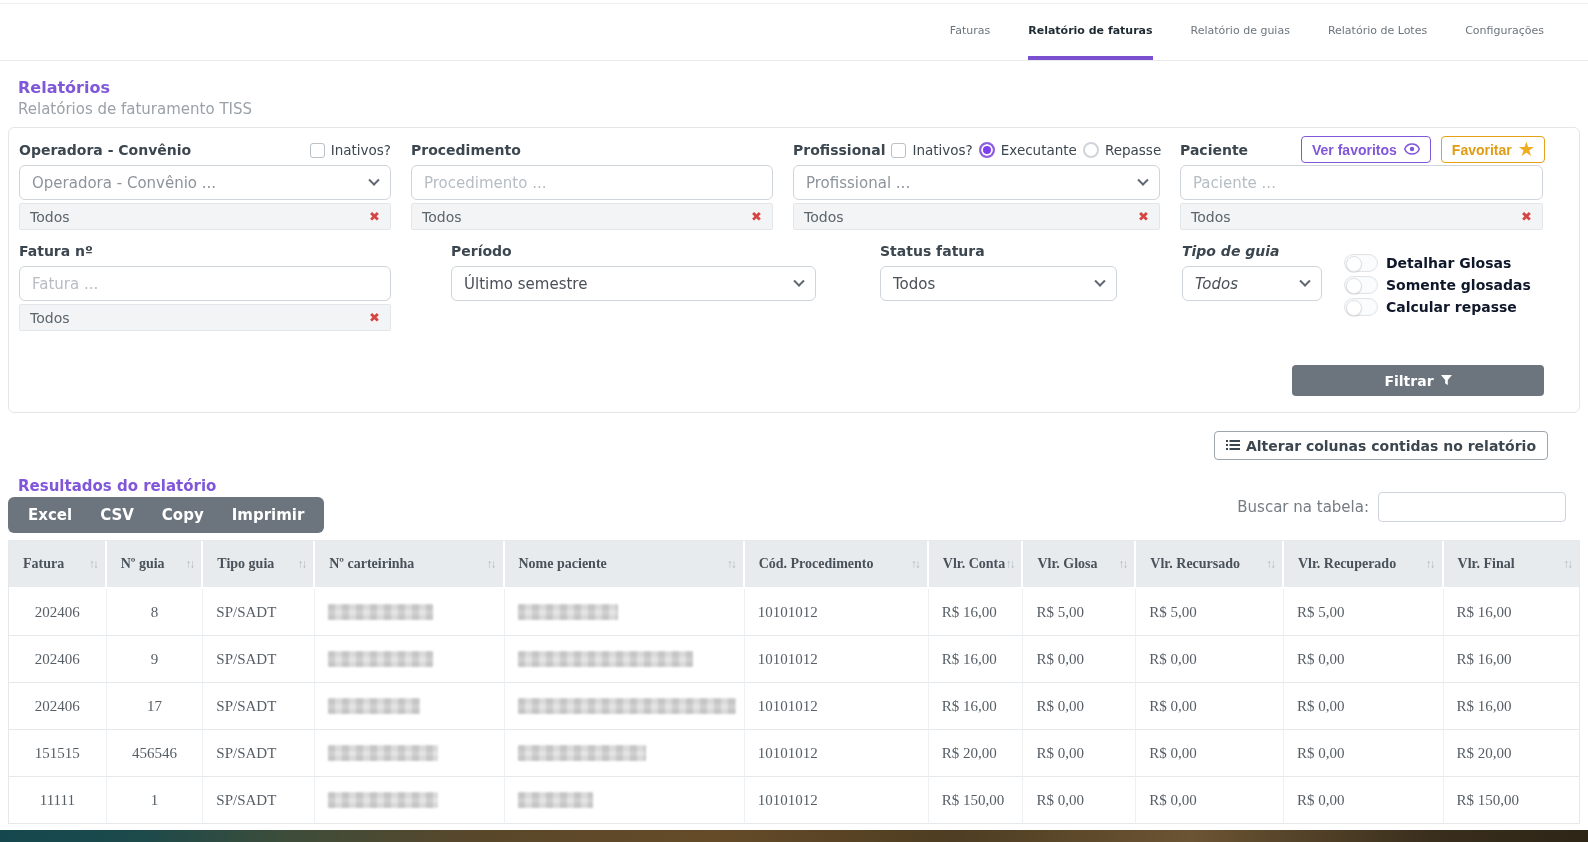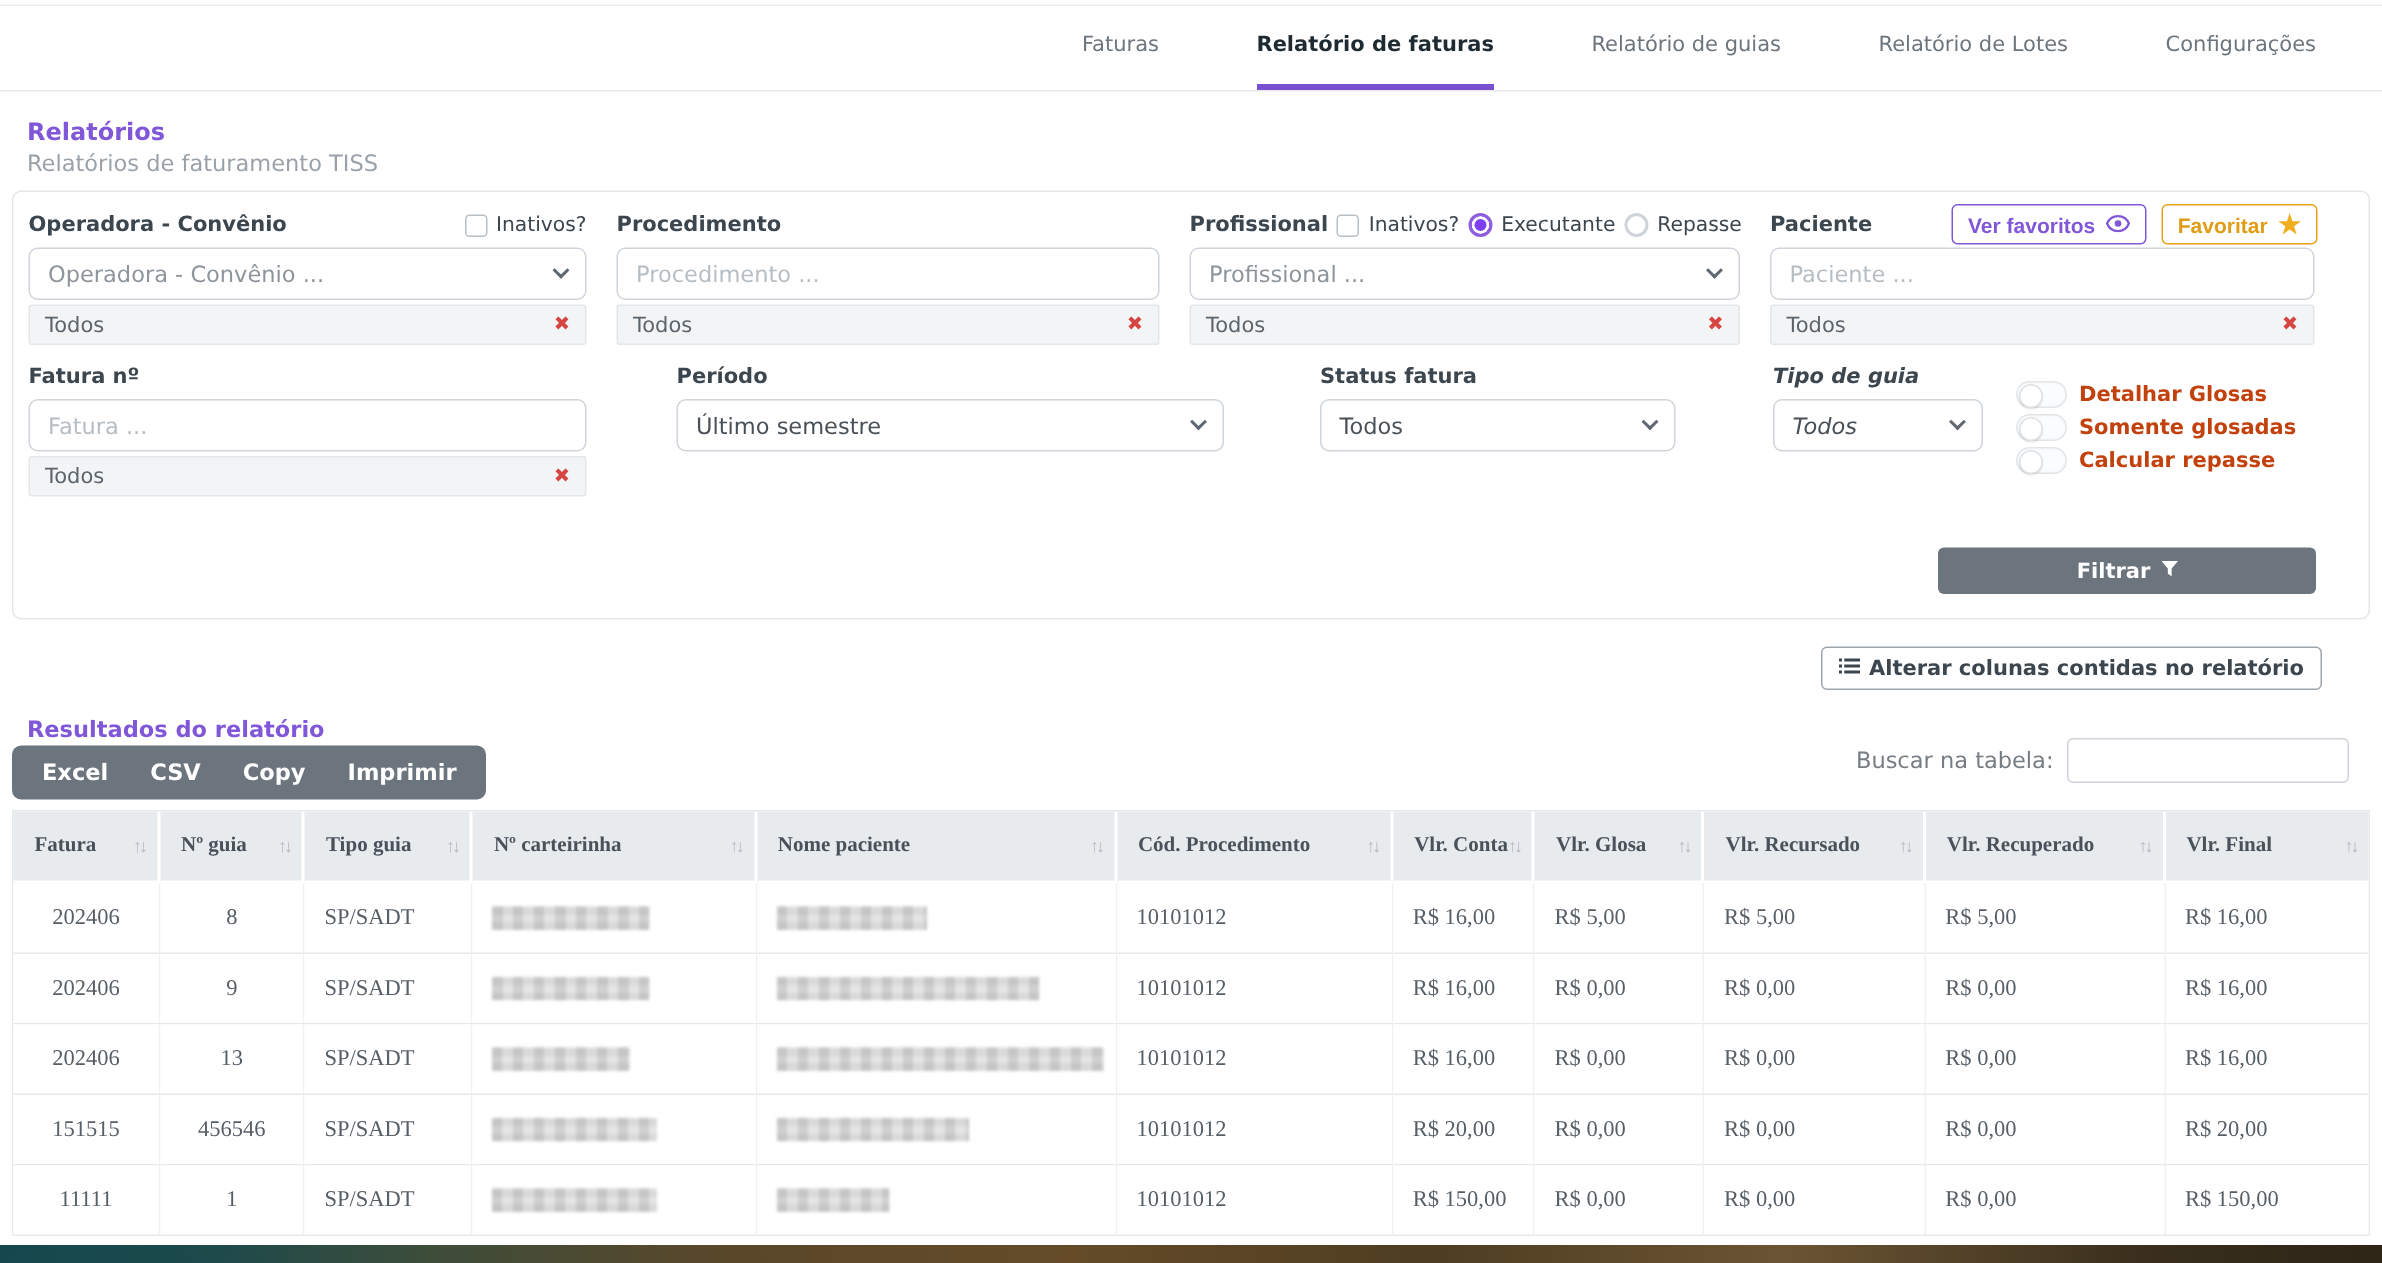--- a/index.html
+++ b/index.html
@@ -6,22 +6,22 @@
   html,body {
     width: 1588px; height: 842px; overflow: hidden; background: #fff;
     font-family: "DejaVu Sans", "Liberation Sans", sans-serif;
     color: #3c464f; position: relative;
   }
   .topline { height: 4px; border-bottom: 1px solid #eceef0; }
 
   
   .nav { display: flex; justify-content: flex-end; gap: 38px; padding-right: 44px;
          height: 57px; border-bottom: 1px solid #e8eaec; }
-  .tab { display: flex; align-items: center; font-size: 14px; color: #6c757d;
-         border-bottom: 4px solid transparent; cursor: pointer; white-space: nowrap; margin-left: 27px; }
+  .tab { display: flex; align-items: center; font-size: 11px; color: #6c757d;
+         border-bottom: 4px solid transparent; cursor: pointer; white-space: nowrap; }
   .tab.active { color: #1f2b33; font-weight: 700; border-bottom-color: #7a4fd0; }
 
   
   .page-head { margin: 16px 0 0 18px; }
   .page-title { font-size: 16px; font-weight: 700; color: #8157d9; line-height: 22px; }
   .page-subtitle { font-size: 15px; color: #9aa1a8; line-height: 21px; }
 
   
   .card { margin: 7px 8px 0; height: 286px; border: 1px solid #e4e7ea; border-radius: 6px;
           position: relative; padding: 12px 36px 0 10px; }
@@ -65,21 +65,21 @@
   .w-status { width: 237px; margin-left: 64px; }
   .w-tipo { width: 140px; margin-left: 65px; font-style: italic; }
   .toggles { margin-left: 22px; padding-top: 12px; display: flex; flex-direction: column; gap: 3px; }
   .toggle-row { display: flex; align-items: center; gap: 8px; height: 19px; }
   .toggle { width: 34px; height: 18px; border: 1px solid #e2e5e8; border-radius: 9px;
             background: #fbfcfd; position: relative; flex: none; cursor: pointer;
             box-shadow: inset 0 0 2px rgba(0,0,0,.05); }
   .toggle::after { content: ""; position: absolute; left: 1px; top: 1px; width: 14px; height: 14px;
                    border-radius: 50%; background: #fff; border: 1px solid #dfe2e5;
                    box-shadow: 0 1px 1px rgba(0,0,0,.10); }
-  .toggle-lbl { font-size: 14px; font-weight: 700; color: #c2410c; white-space: nowrap; }
+  .toggle-lbl { font-size: 14px; font-weight: 700; color: #0f172a; white-space: nowrap; }
 
   .btn-filtrar { position: absolute; right: 35px; bottom: 16px; width: 252px; height: 31px;
                  background: #6c757d; border: none; border-radius: 4px; color: #fff;
                  font-weight: 700; font-size: 14px; font-family: inherit; cursor: pointer;
                  display: flex; align-items: center; justify-content: center; gap: 7px; }
 
   
   .alterar-row { display: flex; justify-content: flex-end; margin: 18px 40px 0 0; }
   .btn-alterar { height: 29px; border: 1px solid #9ea5ab; border-radius: 4px; background: #fff;
                  color: #3c464f; font-weight: 700; font-size: 14px; font-family: inherit;
@@ -418,21 +418,21 @@
           </td>
           <td class="pad">10101012</td>
           <td class="pad">R$ 16,00</td>
           <td class="pad">R$ 0,00</td>
           <td class="pad">R$ 0,00</td>
           <td class="pad">R$ 0,00</td>
           <td class="pad">R$ 16,00</td>
         </tr>
         <tr>
           <td class="center">202406</td>
-          <td class="center">13</td>
+          <td class="center">17</td>
           <td class="pad">SP/SADT</td>
           <td class="pad">
             <div class="redact" style="width: 92px;"></div>
           </td>
           <td class="pad">
             <div class="redact" style="width: 218px;"></div>
           </td>
           <td class="pad">10101012</td>
           <td class="pad">R$ 16,00</td>
           <td class="pad">R$ 0,00</td>

